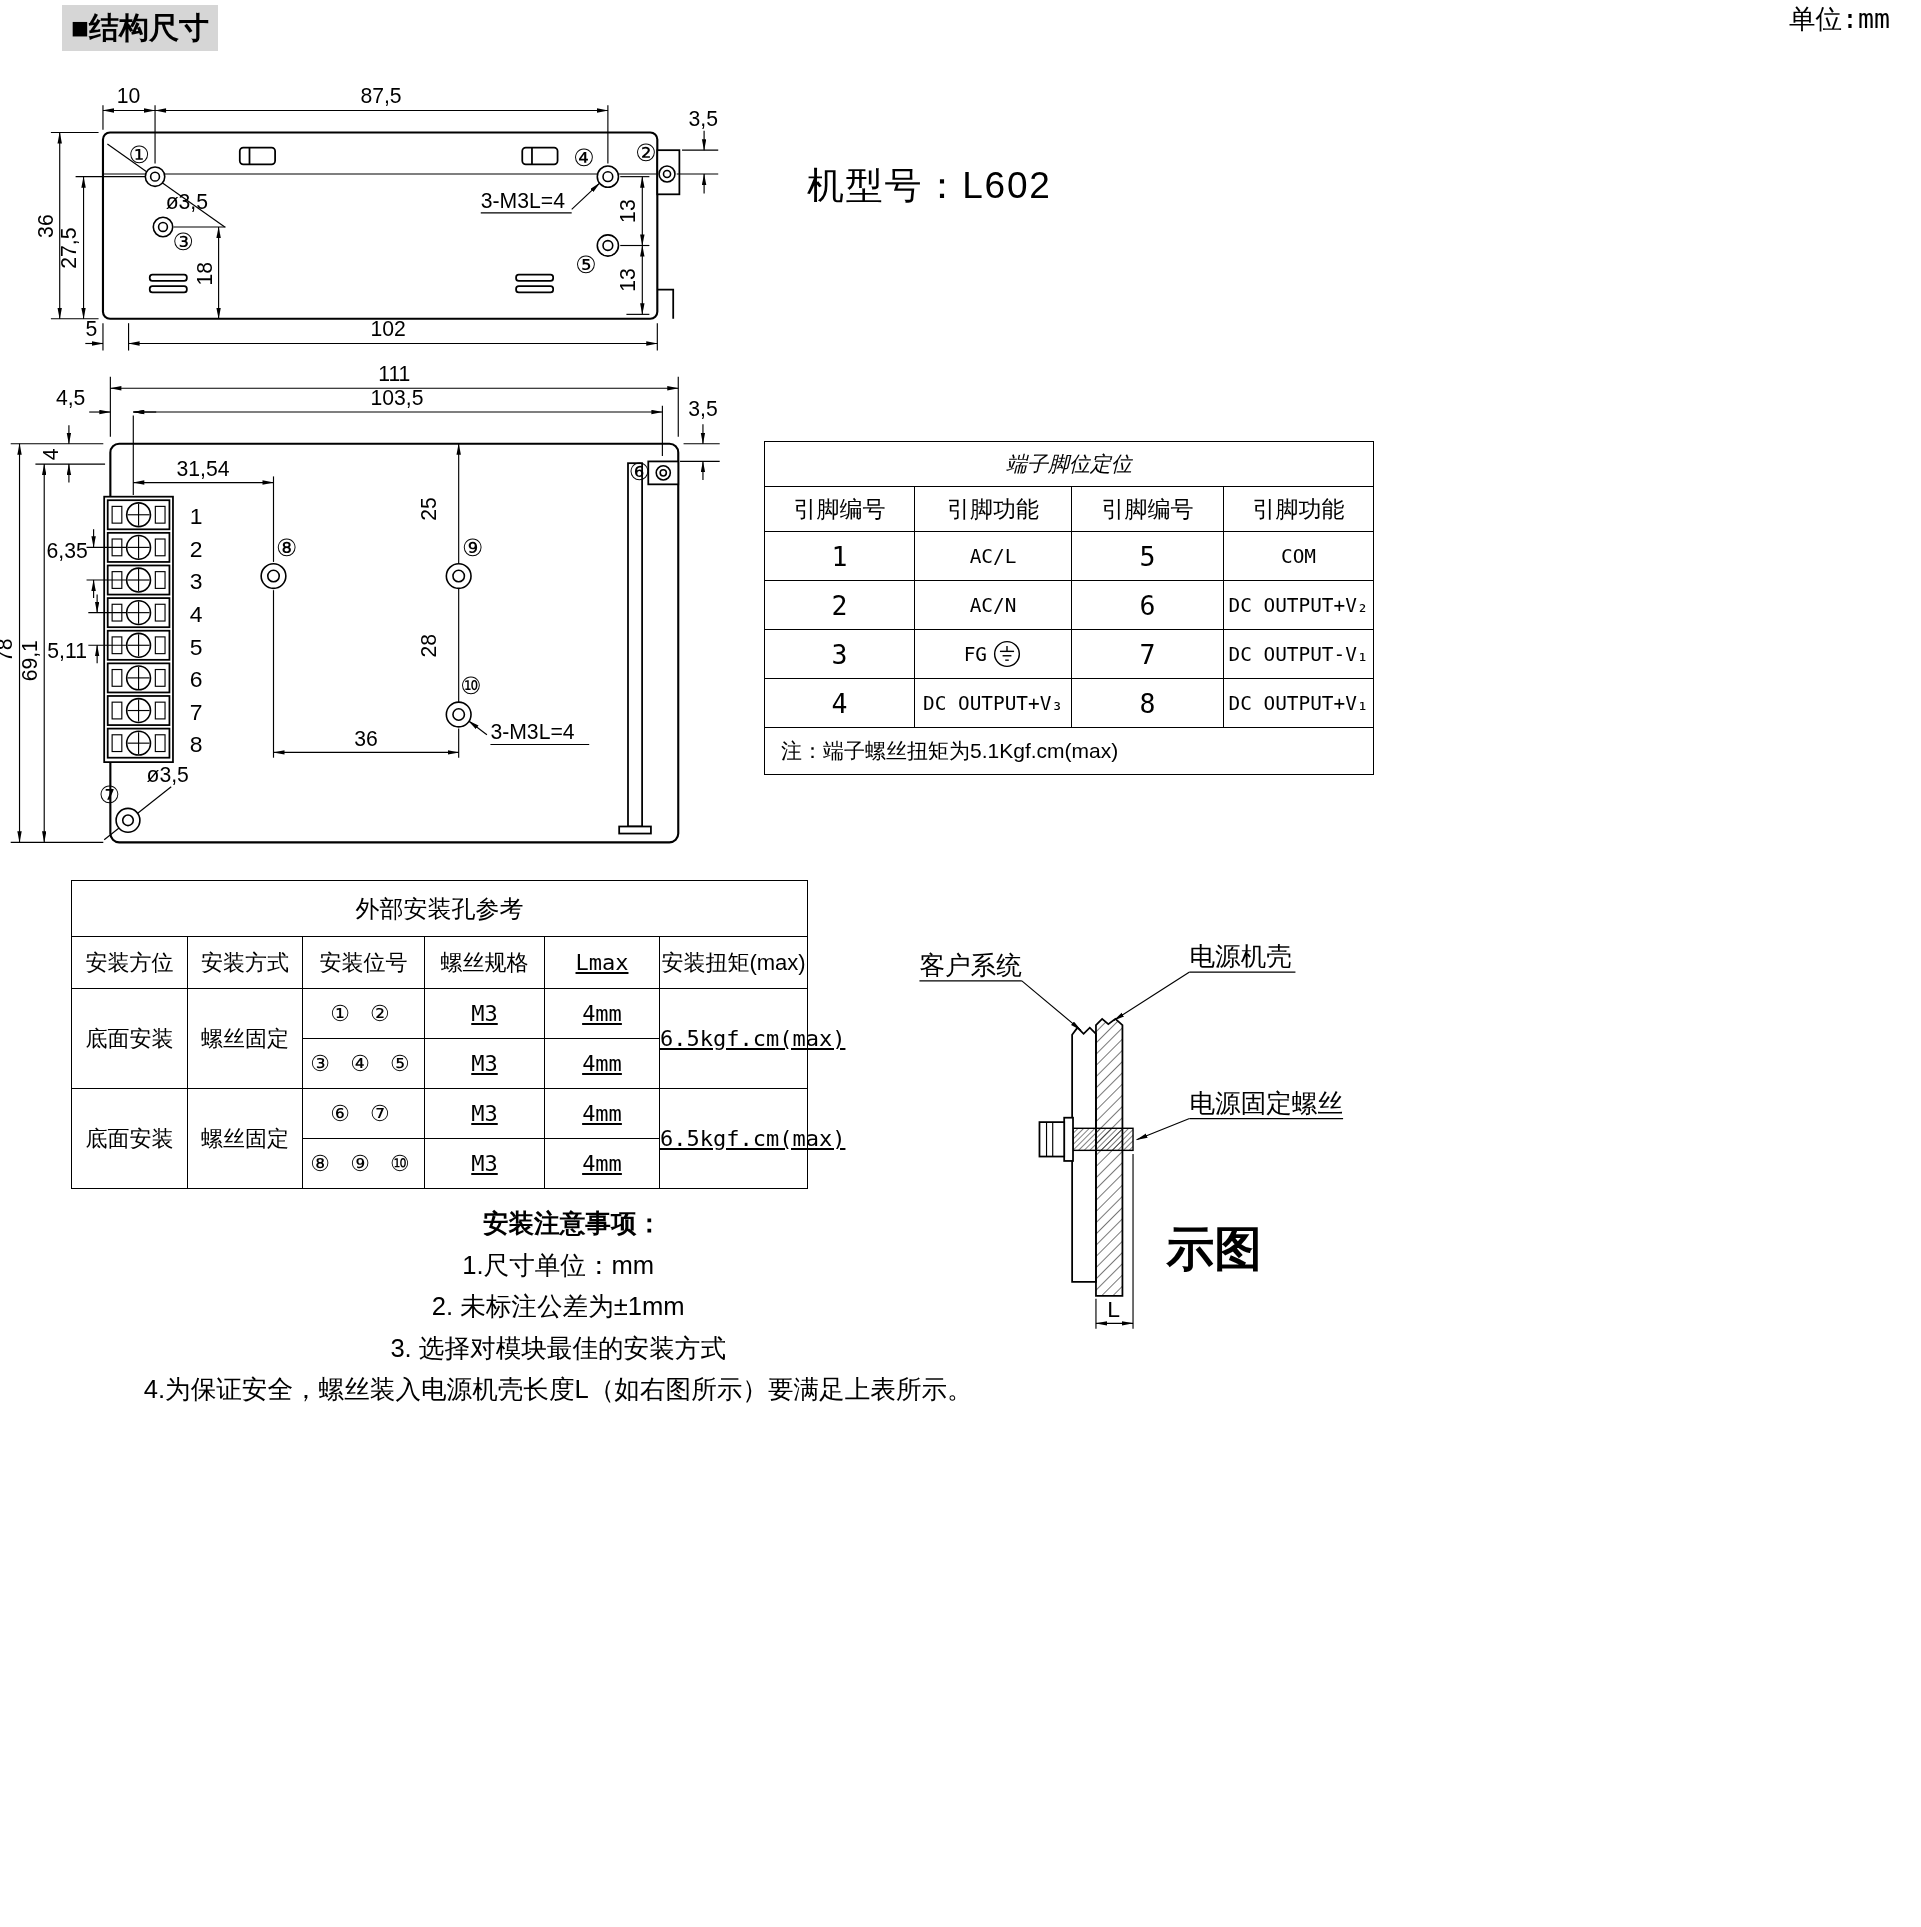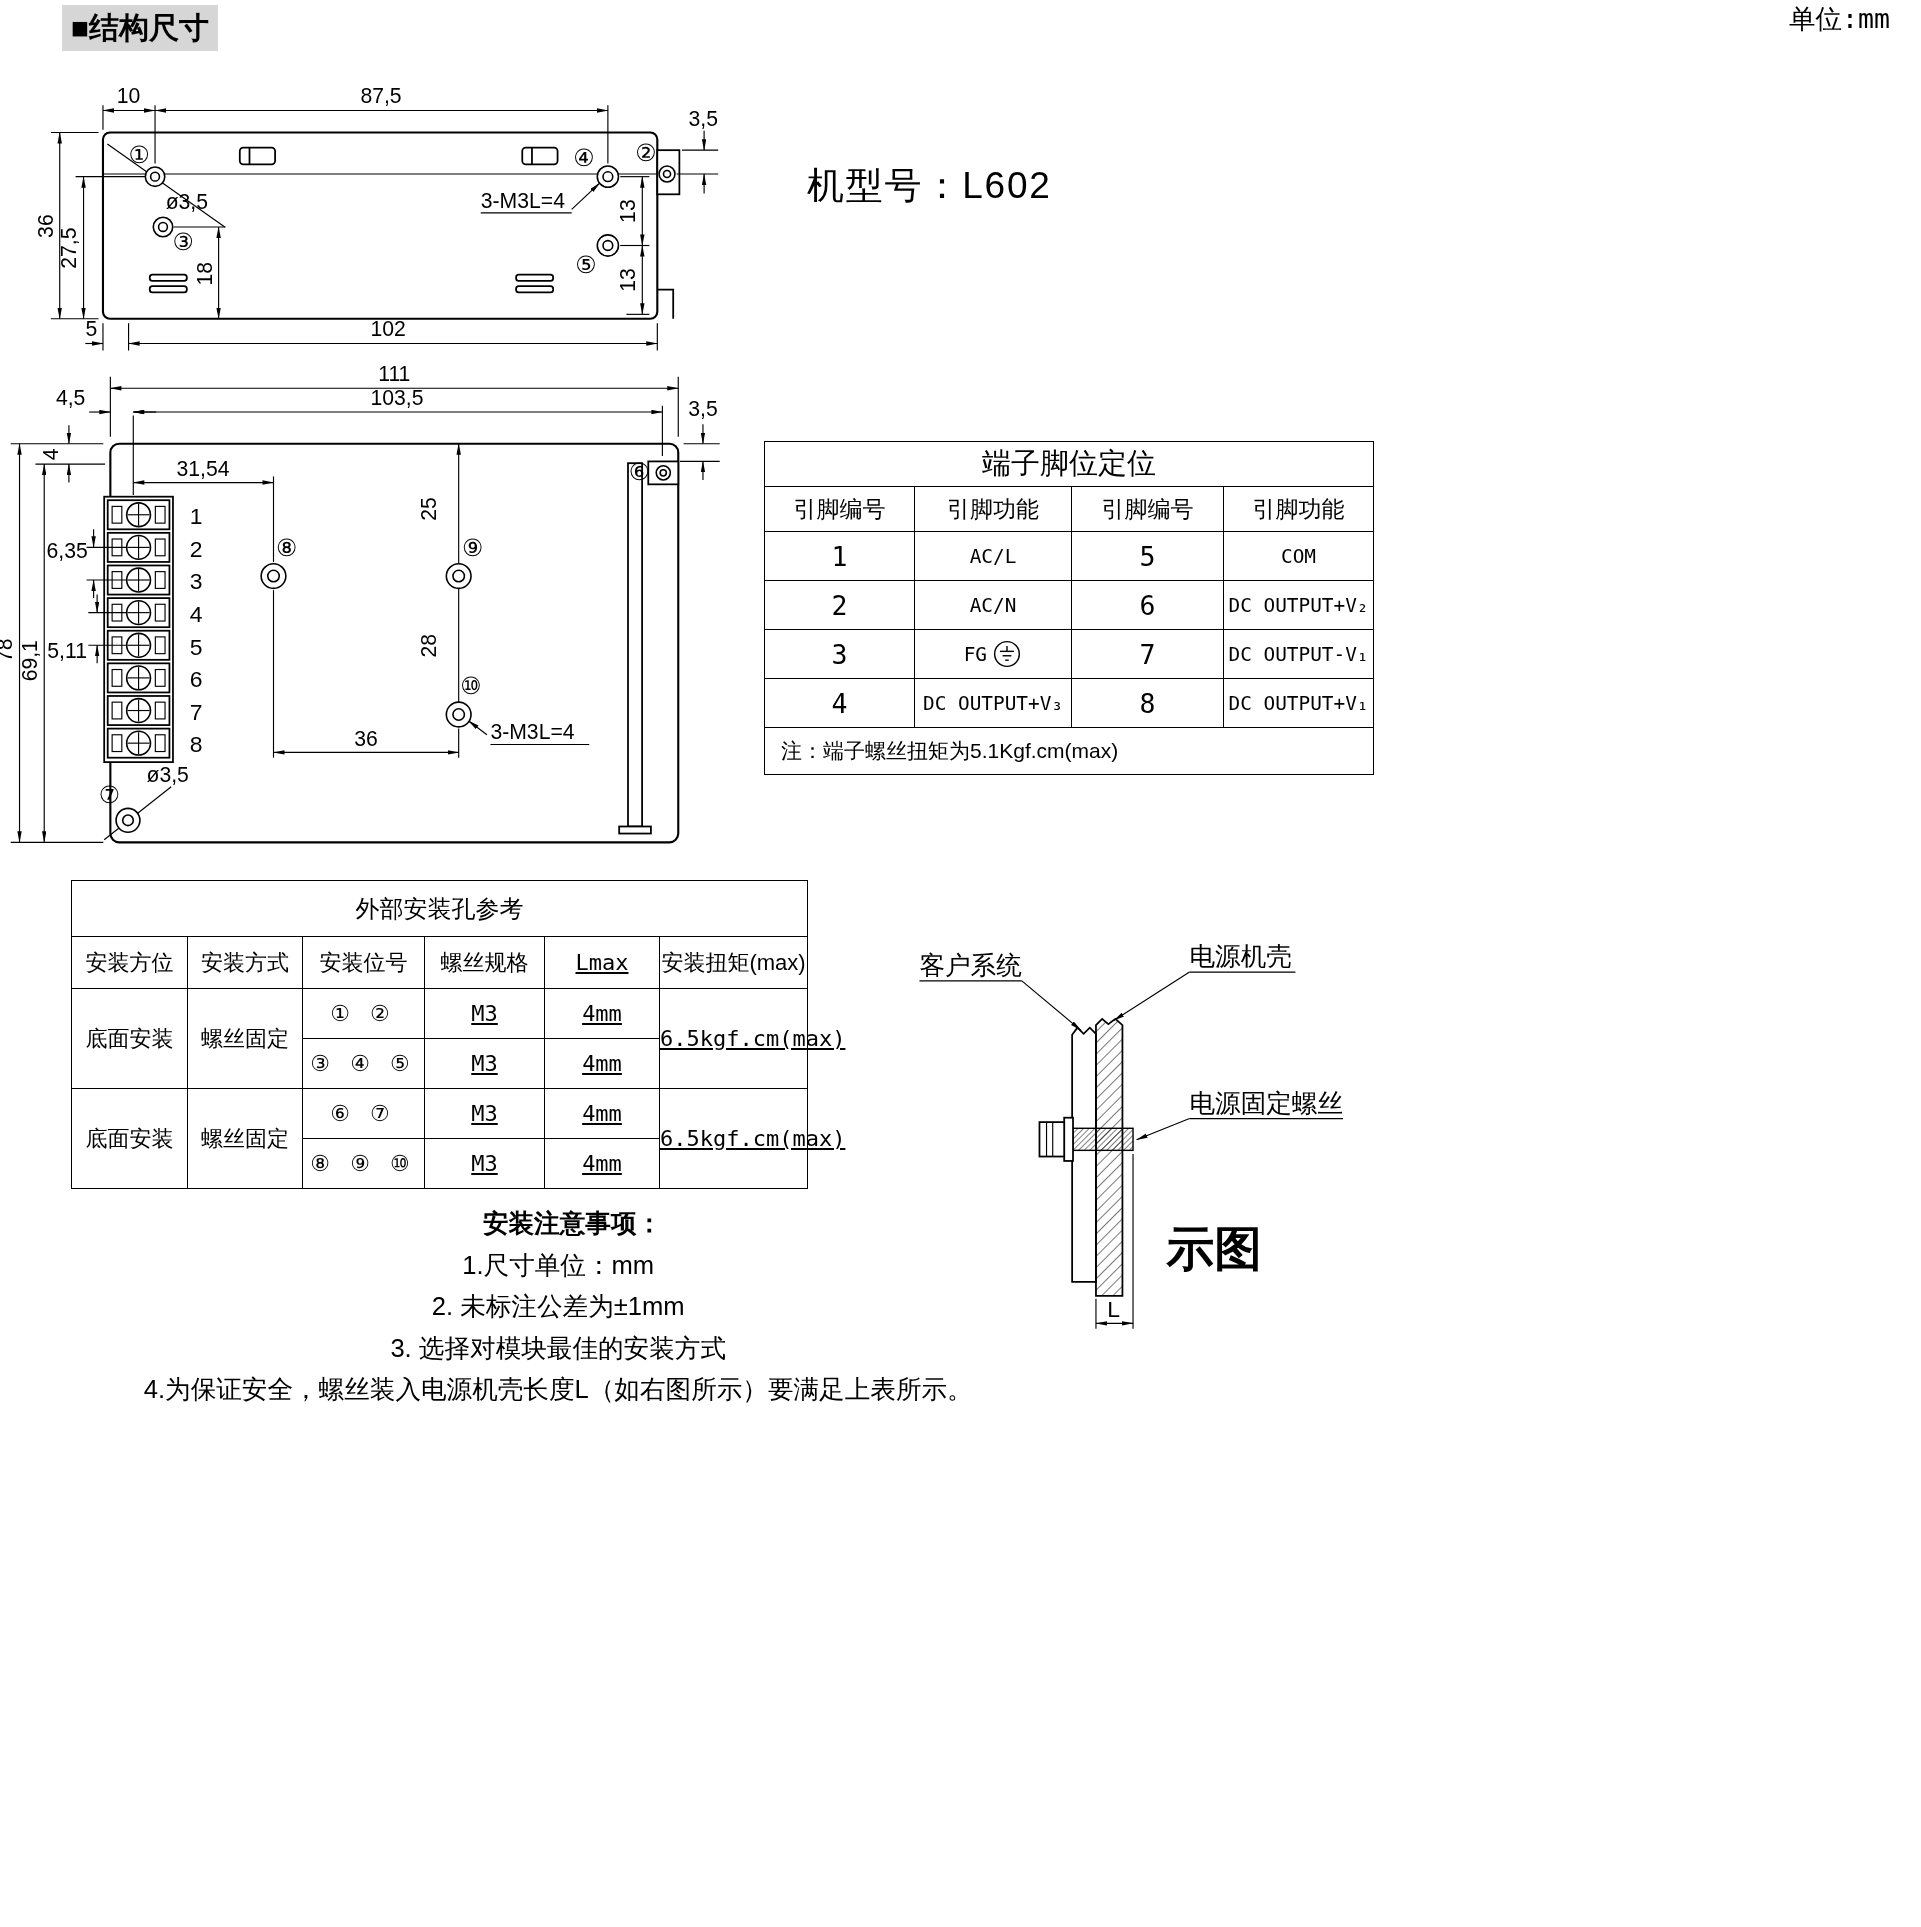--- a/index.html
+++ b/index.html
@@ -22,21 +22,21 @@
   .midw{stroke:#000;stroke-width:2;fill:#fff;}
   .thin{stroke:#000;stroke-width:1.3;fill:none;}
   .holeC{fill:#fff;stroke:#000;stroke-width:1.8;}
   .dim line{stroke:#000;stroke-width:1.3;fill:none;}
   .plate{fill:#fff;stroke:#000;stroke-width:2;}
   .plateH{fill:url(#hatch);stroke:#000;stroke-width:2;}
   .thread{fill:url(#hatch2);stroke:#000;stroke-width:1.6;}
   table{border-collapse:collapse;table-layout:fixed;background:#fff;}
   td{border:1.8px solid #000;text-align:center;vertical-align:middle;padding:0;}
   .ttable{left:764px;top:441px;width:609px;}
-  .t-title td{height:44px;font-size:29px;}
+  .t-title td{height:44px;font-size:21px;font-style:italic;}
   .t-head td{height:44px;font-size:23px;}
   .t-row td{height:48px;}
   .pin{font-size:26.5px;font-family:"DejaVu Sans Mono",monospace;}
   .fn{font-size:19.4px;font-family:"DejaVu Sans Mono",monospace;}
   .fg-cell span{vertical-align:middle;}
   .fg-cell svg{position:static;vertical-align:middle;margin-left:5.3px;}
   .t-note td{height:46px;text-align:left;padding-left:16px;font-size:21px;}
   .mtable{left:51px;top:880px;width:736px;margin-left:20px;}
   .m-title td{height:55px;font-size:24px;}
   .m-head td{height:51px;font-size:22px;}

